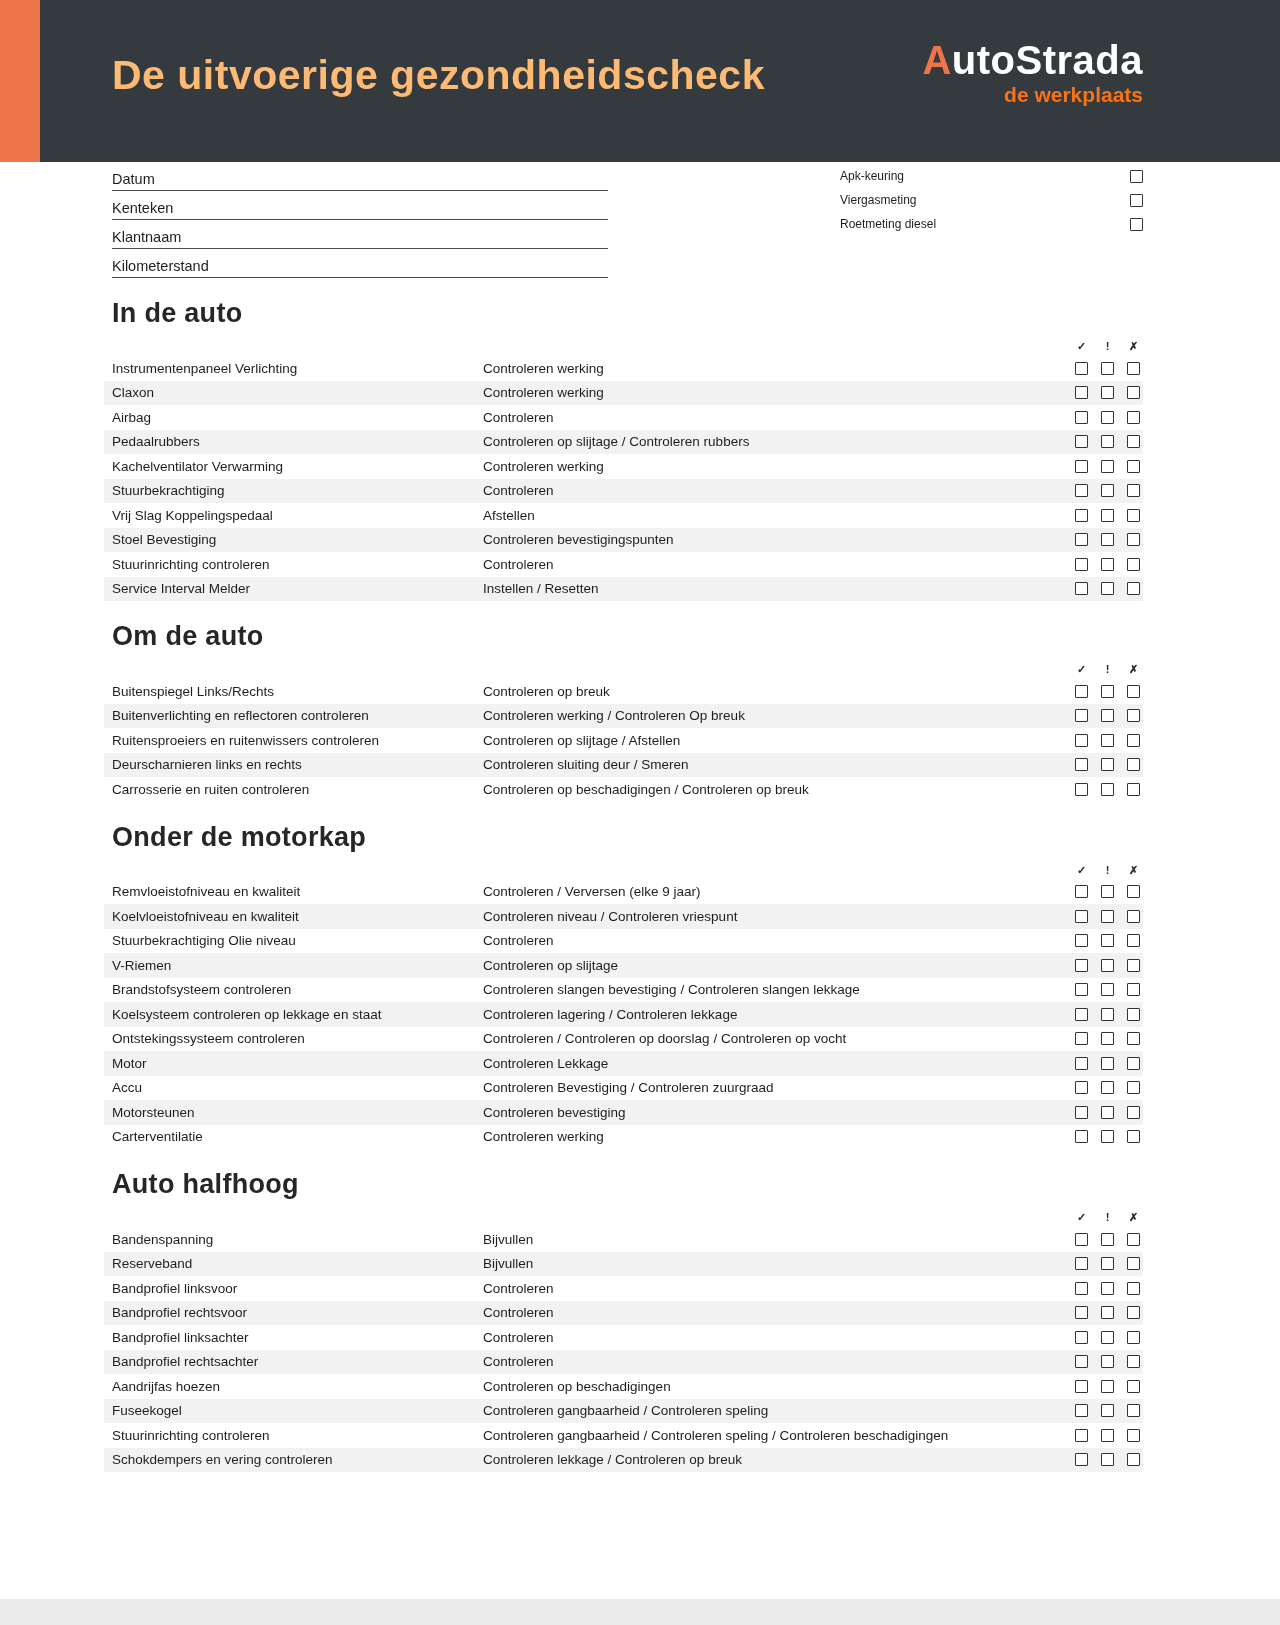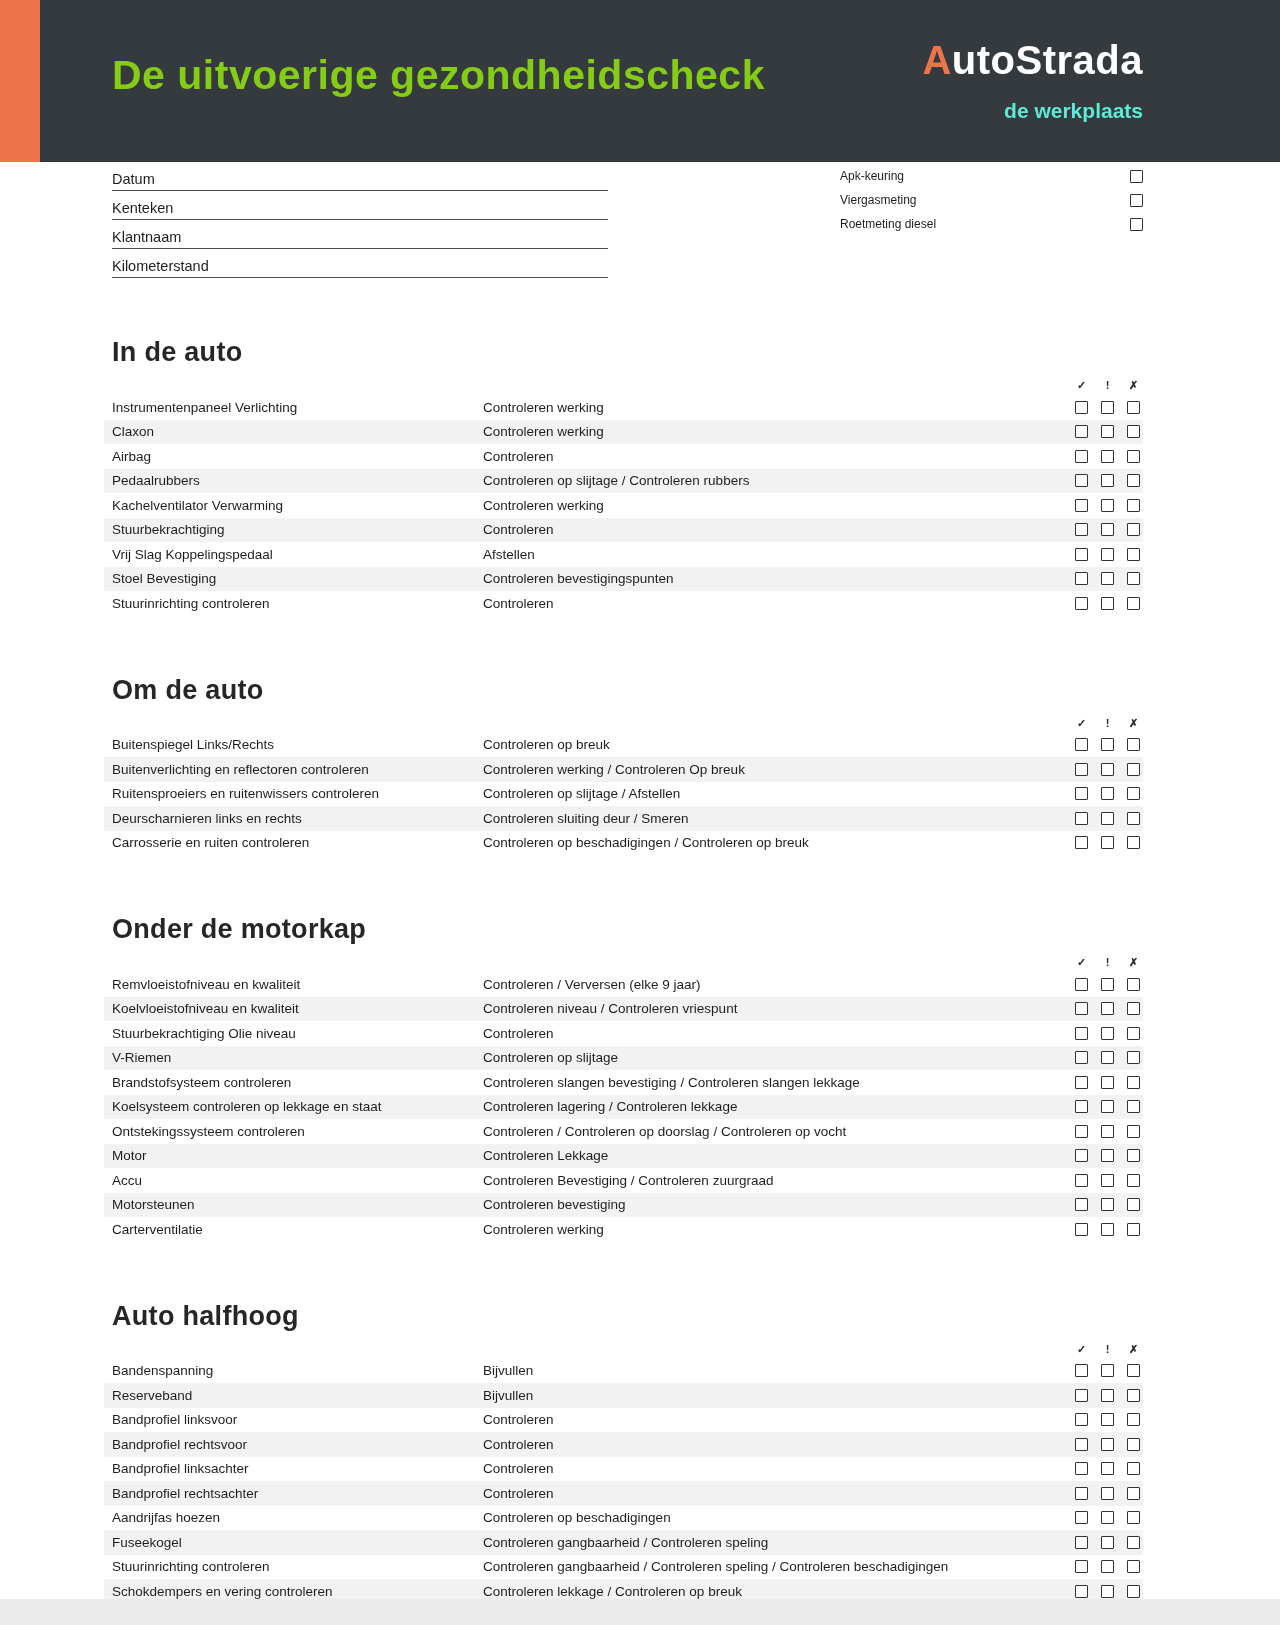--- a/index.html
+++ b/index.html
@@ -3,38 +3,38 @@
 <meta charset="utf-8">
 <style>
   * { margin:0; padding:0; box-sizing:border-box; }
   html,body { background:#ffffff; }
   body { width:1280px; font-family:"Liberation Sans", sans-serif; color:#1e1e1c; }
   .page { position:relative; width:1280px; height:1625px; background:#ffffff; overflow:hidden; }
 
   
   .header { position:relative; height:162px; background:#343a3d; }
   .accent { position:absolute; left:0; top:0; width:40px; height:162px; background:#ee744a; }
-  .title { position:absolute; left:112px; top:52px; font-size:41px; font-weight:bold; color:#84cc16; letter-spacing:0.5px; }
+  .title { position:absolute; left:112px; top:52px; font-size:41px; font-weight:bold; color:#fdba74; letter-spacing:0.5px; }
   .logo { position:absolute; right:137px; top:40px; text-align:right; }
   .logo-name { font-size:40px; font-weight:bold; color:#ffffff; line-height:1; letter-spacing:0.5px;margin-left:40px; }
   .logo-a { color:#ee744a; }
-  .logo-tagline { font-size:21px; font-weight:bold; color:#5eead4; margin-top:19px; }
+  .logo-tagline { font-size:21px; font-weight:bold; color:#f97316; margin-top:3px; }
 
   
   .form-area { position:relative; height:116px; }
   .form-fields { position:absolute; left:112px; top:0; width:496px; }
   .field-row { display:flex; align-items:flex-end; height:29px; border-bottom:1px solid #4a4a4a; }
   .field-label { font-size:14.5px; padding-bottom:3px; }
   .form-options { position:absolute; left:840px; right:137px; top:2px; }
   .option-row { display:flex; justify-content:space-between; align-items:center; height:24px; font-size:12px; }
 
   .checkbox { display:inline-block; width:13px; height:13px; border:1.6px solid #33332f; background:#ffffff; border-radius:1px; flex:none; }
 
   
-  .section { margin-top:59px; }
+  .section { margin-top:20px; }
   .section-title { margin-left:112px; font-size:27px; font-weight:800; color:#262624; letter-spacing:0.3px; font-family:"Liberation Sans", sans-serif; }
   .status-header { display:flex; justify-content:flex-end; gap:13px; width:1039px; margin:12px 0 4px 104px; padding-right:3px; }
   .status-cell { width:13px; text-align:center; font-size:11px; font-weight:bold; color:#2b2b29; line-height:1; }
   .rows { margin-left:104px; width:1039px; }
   .row { display:flex; align-items:center; height:24.5px; padding-left:8px; padding-right:3px; font-size:13.5px; }
   .row:nth-child(even) { background:#f2f2f2; }
   .row .item { width:371px; flex:none; }
   .row .action { flex:1; }
   .cb-group { display:flex; gap:13px; flex:none; }
 
@@ -168,20 +168,29 @@
           </div>
           <div class="row">
             <span class="item">Stuurinrichting controleren</span>
             <span class="action">Controleren</span>
             <span class="cb-group">
               <span class="checkbox"></span>
               <span class="checkbox"></span>
               <span class="checkbox"></span>
             </span>
           </div>
+          <div class="row">
+            <span class="item">Service Interval Melder</span>
+            <span class="action">Instellen / Resetten</span>
+            <span class="cb-group">
+              <span class="checkbox"></span>
+              <span class="checkbox"></span>
+              <span class="checkbox"></span>
+            </span>
+          </div>
         </div>
       </section>
       <section class="section">
         <h2 class="section-title">Om de auto</h2>
         <div class="status-header">
           <span class="status-cell">✓</span>
           <span class="status-cell">!</span>
           <span class="status-cell">✗</span>
         </div>
         <div class="rows">

